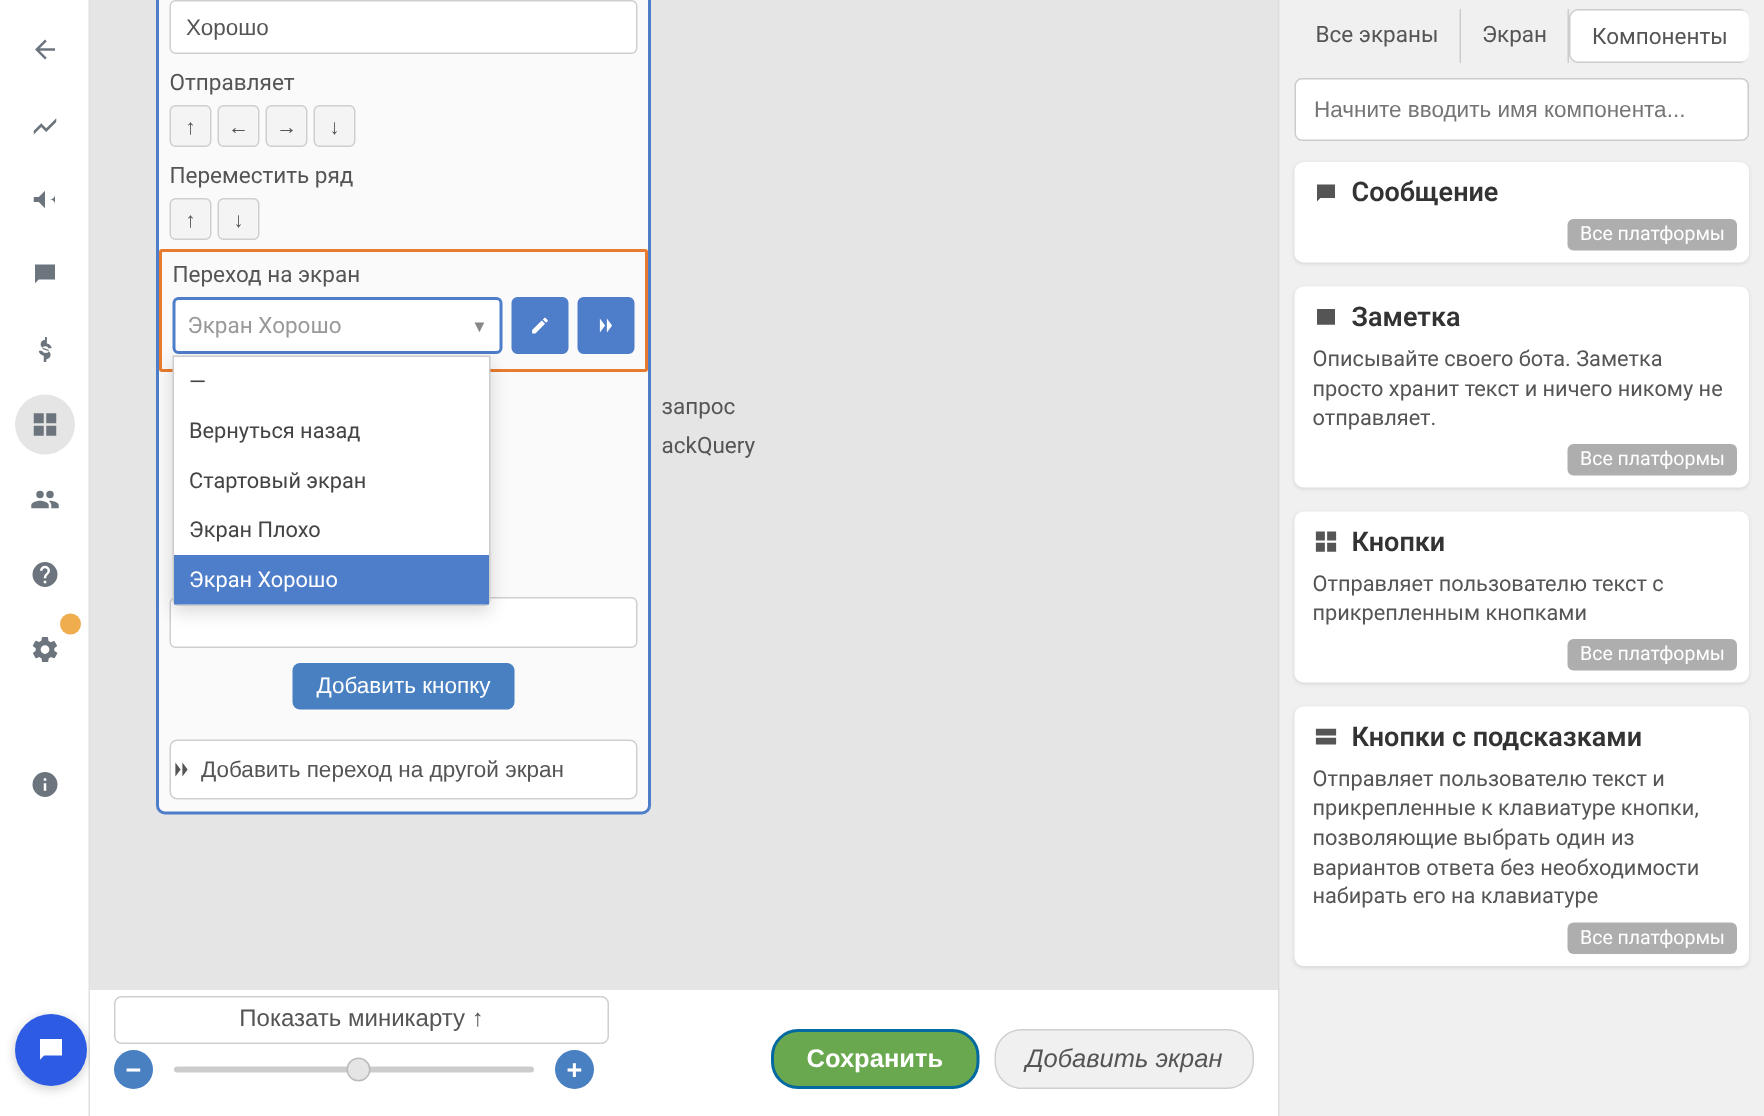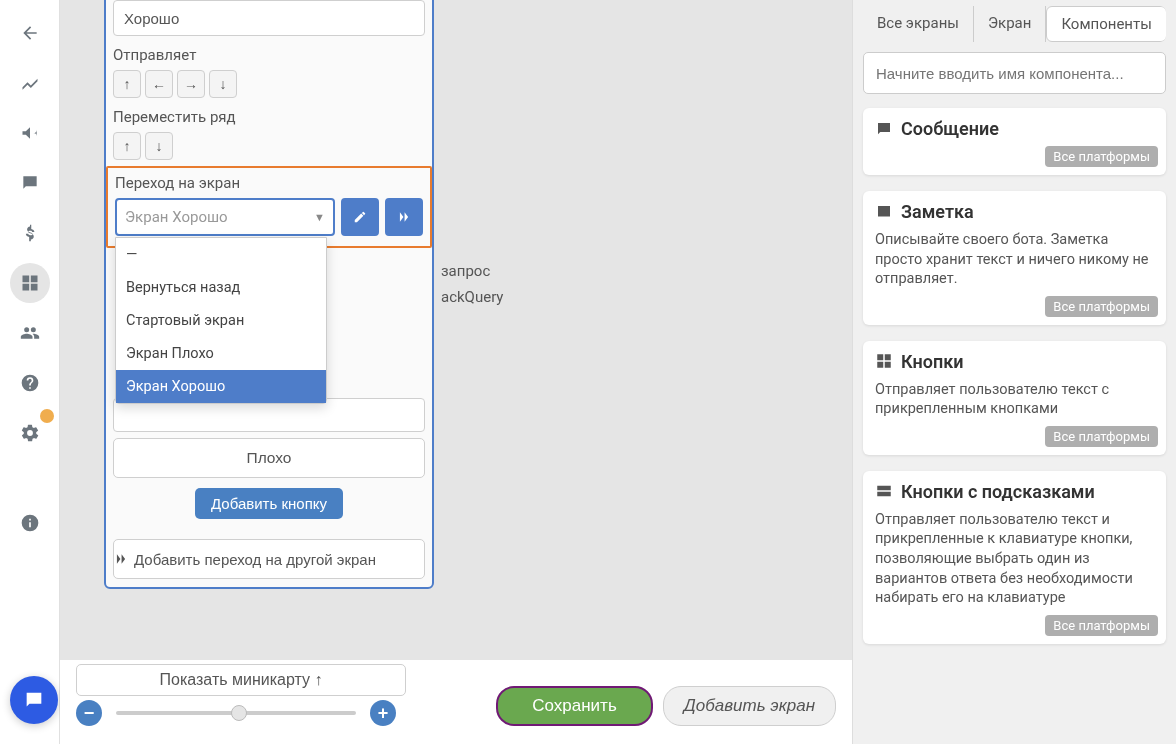--- a/index.html
+++ b/index.html
@@ -48,21 +48,21 @@
 .btn-add-transition svg { width: 14px; height: 14px; fill: #555; }
 
 
 .bottom-bar { position: absolute; left: 60px; bottom: 0; right: 324px; height: 84px; background: #fff; }
 .minimap-btn { position: absolute; left: 16px; top: 4px; width: 330px; height: 32px; border: 1px solid #cfcfcf; border-radius: 5px; background: #fff; font-size: 16px; color: #555; cursor: pointer; }
 .zoom-row { position: absolute; left: 16px; bottom: 18px; display: flex; align-items: center; gap: 14px; }
 .zoom-btn { width: 26px; height: 26px; border-radius: 50%; background: #4980c2; color: #fff; border: none; font-size: 18px; font-weight: bold; cursor: pointer; display: flex; align-items: center; justify-content: center; line-height: 1; }
 .zoom-slider { width: 240px; height: 4px; background: #ccc; border-radius: 2px; position: relative; }
 .zoom-slider .thumb { position: absolute; left: 48%; top: -6px; width: 16px; height: 16px; border-radius: 50%; background: #e5e5e5; border: 1px solid #bbb; cursor: pointer; }
 .action-btns { position: absolute; right: 16px; bottom: 18px; display: flex; gap: 10px; }
-.btn-save { padding: 8px 34px; background: #6aa84f; color: #fff; border: 2px solid #701a75; border-radius: 18px; font-size: 17px; cursor: pointer; }
+.btn-save { padding: 8px 22px; background: #6aa84f; color: #fff; border: 2px solid #0369a1; border-radius: 18px; font-size: 17px; cursor: pointer; font-weight: bold; }
 .btn-addscreen { padding: 8px 20px; background: #f0f0f0; color: #555; border: 1px solid #cfcfcf; border-radius: 18px; font-size: 17px; cursor: pointer; font-style: italic; }
 
 
 .right-panel { position: absolute; right: 0; top: 0; width: 324px; height: 100%; background: #f0f0f0; border-left: 1px solid #ddd; padding: 6px 10px; overflow-y: auto; }
 .tab-row { display: flex; gap: 0; margin-bottom: 10px; border-radius: 6px; overflow: hidden; }
 .tab { flex: 0 0 auto; padding: 8px 14px; font-size: 15px; color: #555; cursor: pointer; background: #f0f0f0; border-right: 1px solid #ccc; }
 .tab:last-child { border-right: none; }
 .tab.active { background: #fff; border: 1px solid #ccc; border-radius: 6px; }
 .search-box { width: 100%; height: 42px; border: 1px solid #ccc; border-radius: 5px; padding: 0 12px; font-size: 15px; color: #999; background: #fff; margin-bottom: 14px; }
 .comp-card { background: #fff; border-radius: 6px; padding: 10px 12px 36px; margin-bottom: 16px; box-shadow: 0 1px 3px rgba(0,0,0,.1); position: relative; }
@@ -176,21 +176,20 @@
           <div class="dropdown-item">Экран Плохо</div>
           <div class="dropdown-item selected">Экран Хорошо</div>
         </div>
       </div>
     </div>
 
     <div class="bg-text" style="top:270px; left:335px;">запрос</div>
     <div class="bg-text" style="top:296px; left:335px;">ackQuery</div>
 
     <div class="plain-box"></div>
-    <button class="btn-outline">Плохо</button>
     <button class="btn-blue-sm">Добавить кнопку</button>
 
     <button class="btn-add-transition">
       <svg viewBox="0 0 24 24">
           <path d="M5 4l6 8-6 8zM13 4l6 8-6 8z"></path>
         </svg>
       <span>Добавить переход на другой экран</span>
     </button>
   </div>
 </div>

